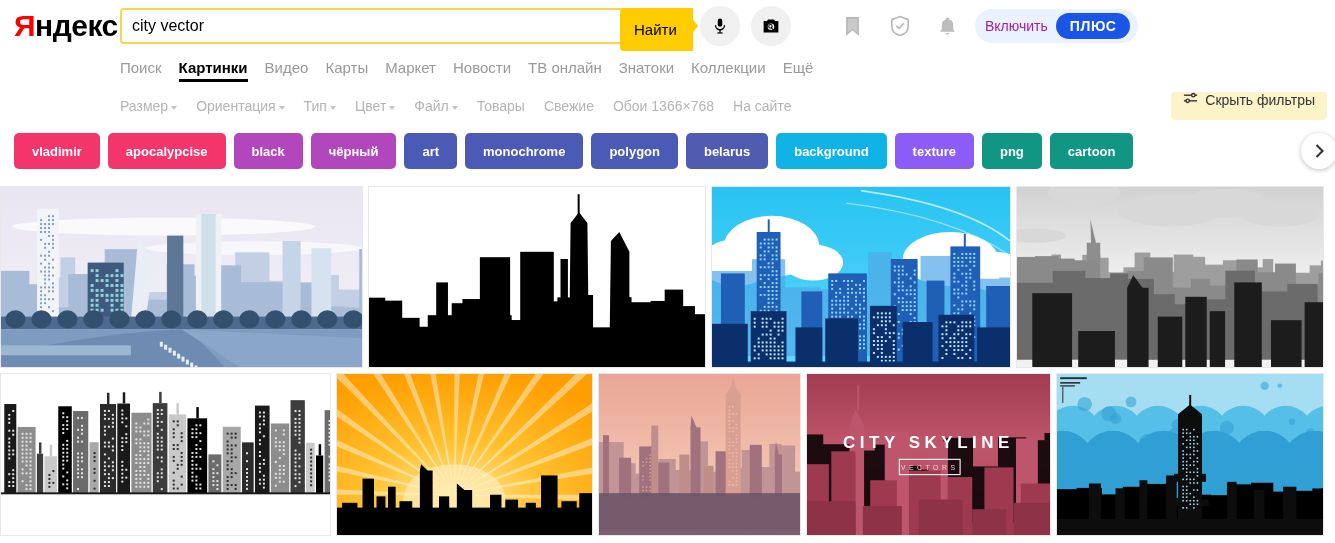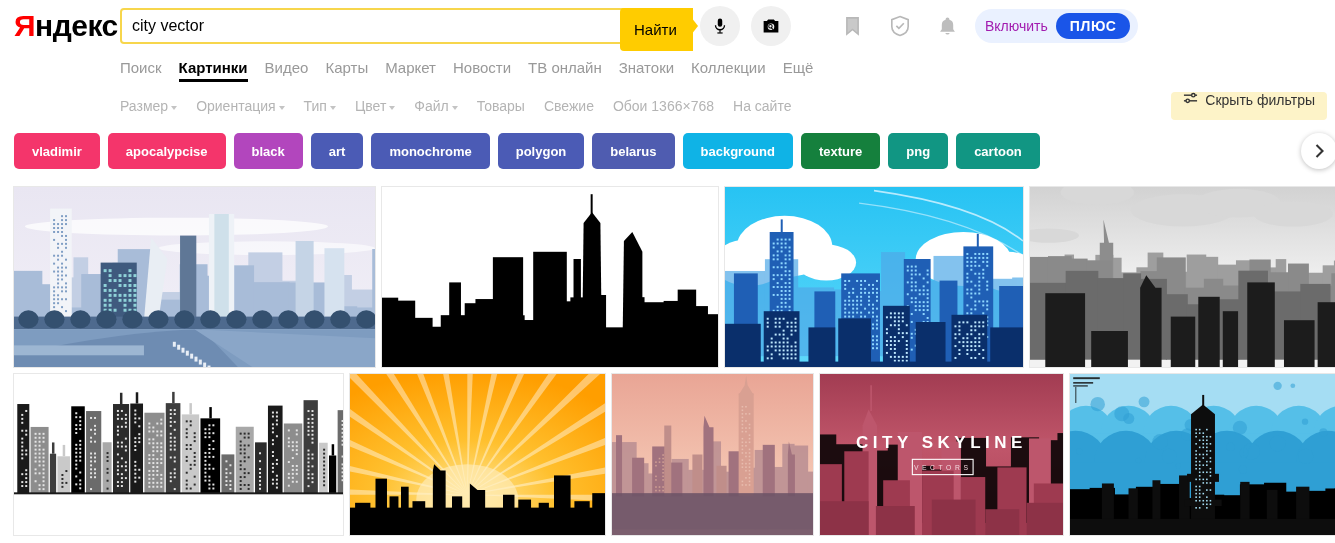--- a/index.html
+++ b/index.html
@@ -142,21 +142,21 @@
   .chip-scroll {
     position: absolute; right: -2px; top: 133px;
     width: 36px; height: 36px; border-radius: 50%;
     background: #fff; box-shadow: 0 1px 5px rgba(0,0,0,.25);
     display: flex; align-items: center; justify-content: center;
     cursor: pointer; z-index: 5;
   }
 
   
   .grid { position: absolute; left: 0; top: 186px; width: 1335px; }
-  .row { display: flex; gap: 5px; padding-left: 13px; margin-bottom: 5px; }
+  .row { display: flex; gap: 5px; margin-bottom: 5px; }
   .tile {
     position: relative; overflow: hidden;
     border: 1px solid #e8e8e8; cursor: pointer; flex: none;
   }
   .tile > svg { display: block; width: 100%; height: 100%; }
 </style>
 </head>
 <body>
 
 <div class="header">
@@ -270,26 +270,27 @@
     <circle cx="11" cy="3" r="1.8" fill="#fdf3c8"></circle>
       <circle cx="5" cy="9" r="1.8" fill="#fdf3c8"></circle>
   </svg>
   <span>Скрыть фильтры</span>
 </div>
 
 <div class="chips" id="chips-root">
     <div class="chip" style="background: rgb(244, 53, 107);">vladimir</div>
     <div class="chip" style="background: rgb(244, 53, 107);">apocalypcise</div>
     <div class="chip" style="background: rgb(178, 70, 189);">black</div>
+    <div class="chip" style="background: rgb(178, 70, 189);">чёрный</div>
     <div class="chip" style="background: rgb(75, 91, 181);">art</div>
     <div class="chip" style="background: rgb(75, 91, 181);">monochrome</div>
     <div class="chip" style="background: rgb(75, 91, 181);">polygon</div>
     <div class="chip" style="background: rgb(79, 92, 176);">belarus</div>
     <div class="chip" style="background: rgb(15, 179, 230);">background</div>
-    <div class="chip" style="background: #15803d;">texture</div>
+    <div class="chip" style="background: #8b5cf6;">texture</div>
     <div class="chip" style="background: rgb(17, 150, 131);">png</div>
     <div class="chip" style="background: rgb(17, 150, 131);">cartoon</div>
   </div>
 <div class="chip-scroll">
   <svg width="13" height="16" viewBox="0 0 12 16" fill="none" stroke="#333" stroke-width="2.1">
     <path d="M3 2l6 6-6 6"></path>
   </svg>
 </div>
 
 <div class="grid">

